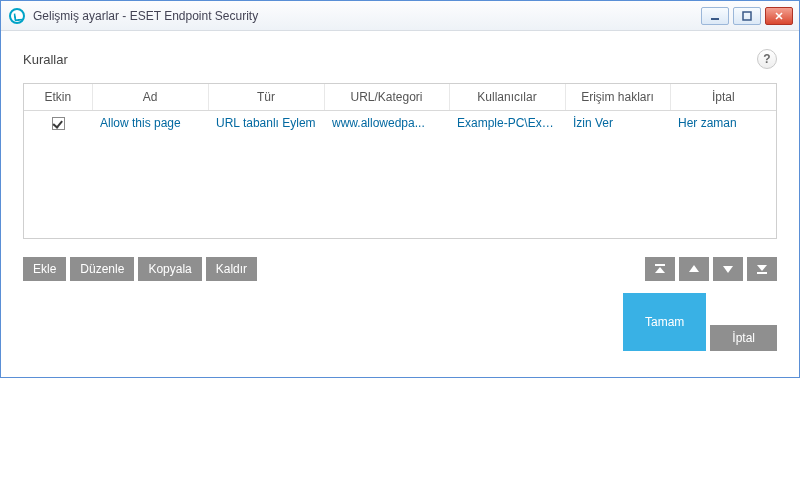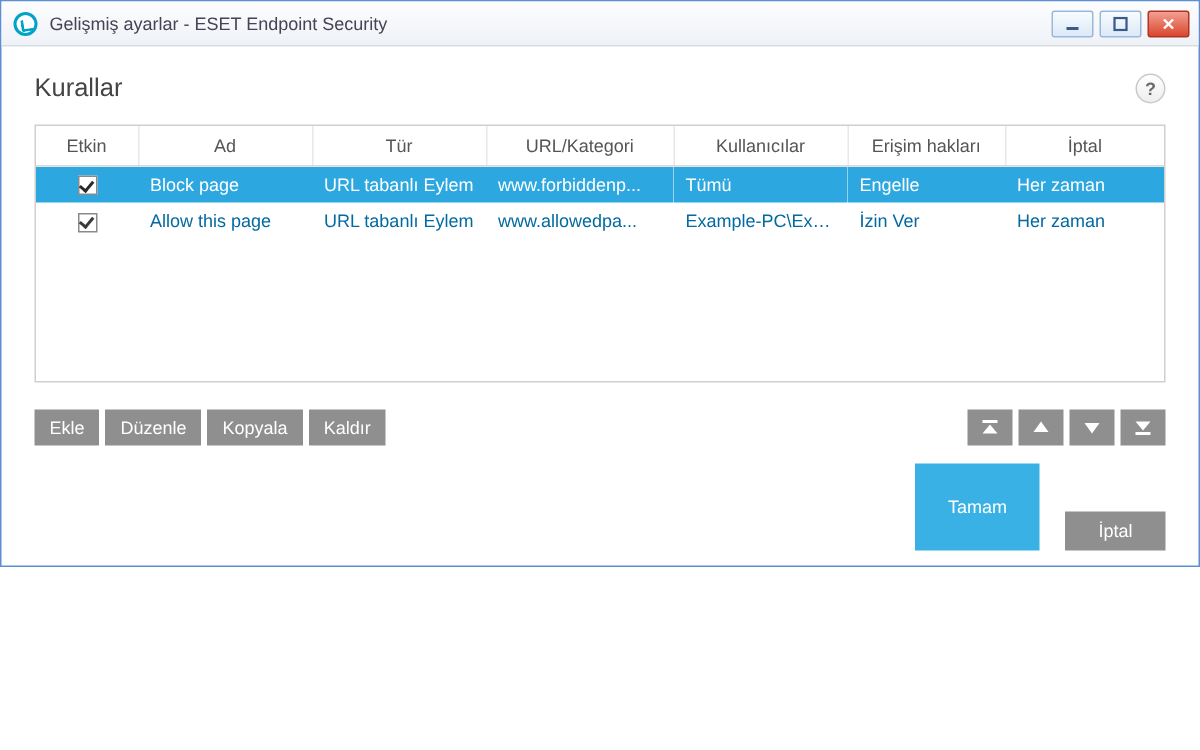--- a/index.html
+++ b/index.html
@@ -9,21 +9,21 @@
   .titlebar { height: 30px; background: linear-gradient(#fdfdfe,#eef2f7); border-bottom: 1px solid #d8dde3; display: flex; align-items: center; padding: 0 6px 0 8px; }
   .titlebar .app-icon { width: 16px; height: 16px; border-radius: 50%; background: #fff; border: 2px solid #00a3c7; position: relative; margin-right: 8px; flex: 0 0 auto; }
   .titlebar .app-icon::after { content: ""; position: absolute; left: 3px; top: 3px; width: 6px; height: 6px; border: 2px solid #00a3c7; border-top: none; border-right: none; border-radius: 0 0 0 2px; transform: rotate(-8deg); }
   .titlebar .title { flex: 1 1 auto; color: #445; font-size: 12px; }
   .winbtns { display: flex; gap: 4px; }
   .winbtn { width: 28px; height: 18px; border: 1px solid #9bb7d9; background: linear-gradient(#f7fbff,#dce9f7); border-radius: 2px; display: flex; align-items: center; justify-content: center; cursor: default; }
   .winbtn.close { background: linear-gradient(#f39f90,#d9472f); border-color: #b03324; }
   .winbtn svg { display: block; }
   
   .header { padding: 18px 22px 14px 22px; display: flex; align-items: center; }
-  .header h1 { margin: 0; font-size: 17px; font-weight: 400; color: #444; flex: 1 1 auto; }
+  .header h1 { margin: 0; font-size: 13px; font-weight: 400; color: #444; flex: 1 1 auto; }
   .help { width: 20px; height: 20px; border: 1px solid #c9c9c9; border-radius: 50%; background: linear-gradient(#fff,#eee); display: flex; align-items: center; justify-content: center; color: #6a6a6a; font-weight: 600; font-size: 12px; cursor: pointer; }
   
   .content { flex: 1 1 auto; padding: 0 22px 8px 22px; display: flex; flex-direction: column; }
   .grid-wrap { flex: 1 1 auto; border: 1px solid #cfcfcf; background: #fff; min-height: 0; display: flex; flex-direction: column; }
   
   table.grid { width: 100%; border-collapse: collapse; table-layout: fixed; }
   table.grid thead th { text-align: center; font-weight: 400; background: #fff; color: #555; border-bottom: 1px solid #d9d9d9; border-right: 1px solid #e8e8e8; padding: 6px 8px; white-space: nowrap; overflow: hidden; text-overflow: ellipsis; }
   table.grid thead th:last-child { border-right: none; }
   table.grid tbody td { padding: 5px 8px; border: none; white-space: nowrap; overflow: hidden; text-overflow: ellipsis; color: #0369a1; }
   table.grid tbody tr.alt { background: #f4f4f4; }
@@ -33,21 +33,21 @@
   .chk.checked::after { content: ""; width: 7px; height: 4px; border: 2px solid #3a3a3a; border-top: none; border-right: none; transform: rotate(-50deg) translate(0,-1px); }
   tr.selected .chk.checked::after { border-color: #2a2a2a; }
   
   .toolbar { display: flex; align-items: flex-end; padding: 10px 22px 0 22px; }
   .toolbar .left { display: flex; gap: 4px; }
   .toolbar .right { margin-left: auto; display: flex; gap: 4px; }
   .btn { background: #8f8f8f; color: #fff; border: none; padding: 5px 10px; font-size: 12px; font-family: inherit; cursor: pointer; }
   .ibtn { width: 30px; height: 24px; background: #8f8f8f; border: none; display: flex; align-items: center; justify-content: center; cursor: pointer; }
   .ibtn svg { fill: #fff; }
   
-  .footer { padding: 12px 22px 10px 22px; display: flex; justify-content: flex-end; gap: 17px; }
+  .footer { padding: 12px 22px 26px 22px; display: flex; justify-content: flex-end; gap: 4px; }
   .btn-primary { background: #39b1e5; color: #fff; border: none; padding: 6px 22px; font-size: 12px; font-family: inherit; cursor: pointer; }
   .btn-secondary { background: #8f8f8f; color: #fff; border: none; padding: 6px 22px; font-size: 12px; font-family: inherit; cursor: pointer; margin-top: 32px; }
 </style>
 </head>
 <body>
 
 <div class="window">
 
   <div class="titlebar">
     <span class="app-icon"></span>
@@ -96,29 +96,20 @@
             <th>Etkin</th>
             <th>Ad</th>
             <th>Tür</th>
             <th>URL/Kategori</th>
             <th>Kullanıcılar</th>
             <th>Erişim hakları</th>
             <th>İptal</th>
           </tr>
         </thead>
         <tbody id="rows-body">
-            <tr class="selected">
-              <td style="text-align: center;"><span class="chk checked"></span></td>
-              <td>Block page</td>
-              <td>URL tabanlı Eylem</td>
-              <td>www.forbiddenp...</td>
-              <td>Tümü</td>
-              <td>Engelle</td>
-              <td>Her zaman</td>
-            </tr>
             <tr>
               <td style="text-align: center;"><span class="chk checked"></span></td>
               <td>Allow this page</td>
               <td>URL tabanlı Eylem</td>
               <td>www.allowedpa...</td>
               <td>Example-PC\Exa...</td>
               <td>İzin Ver</td>
               <td>Her zaman</td>
             </tr>
           </tbody>

